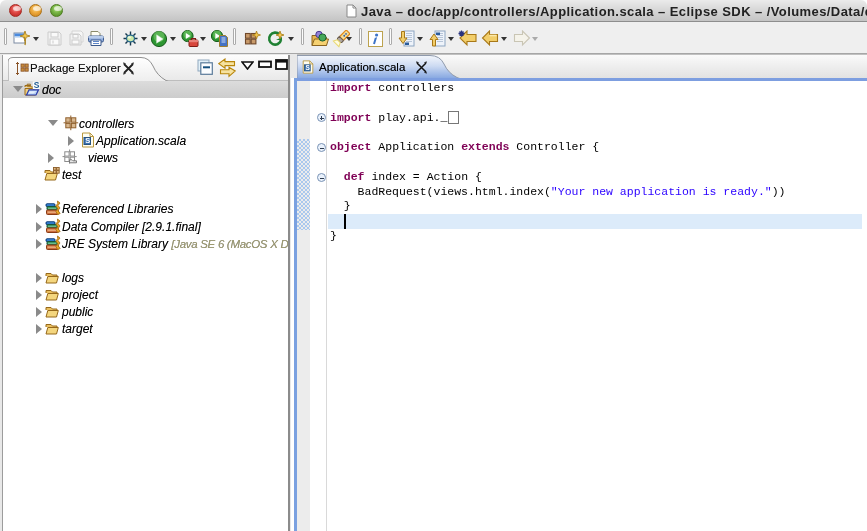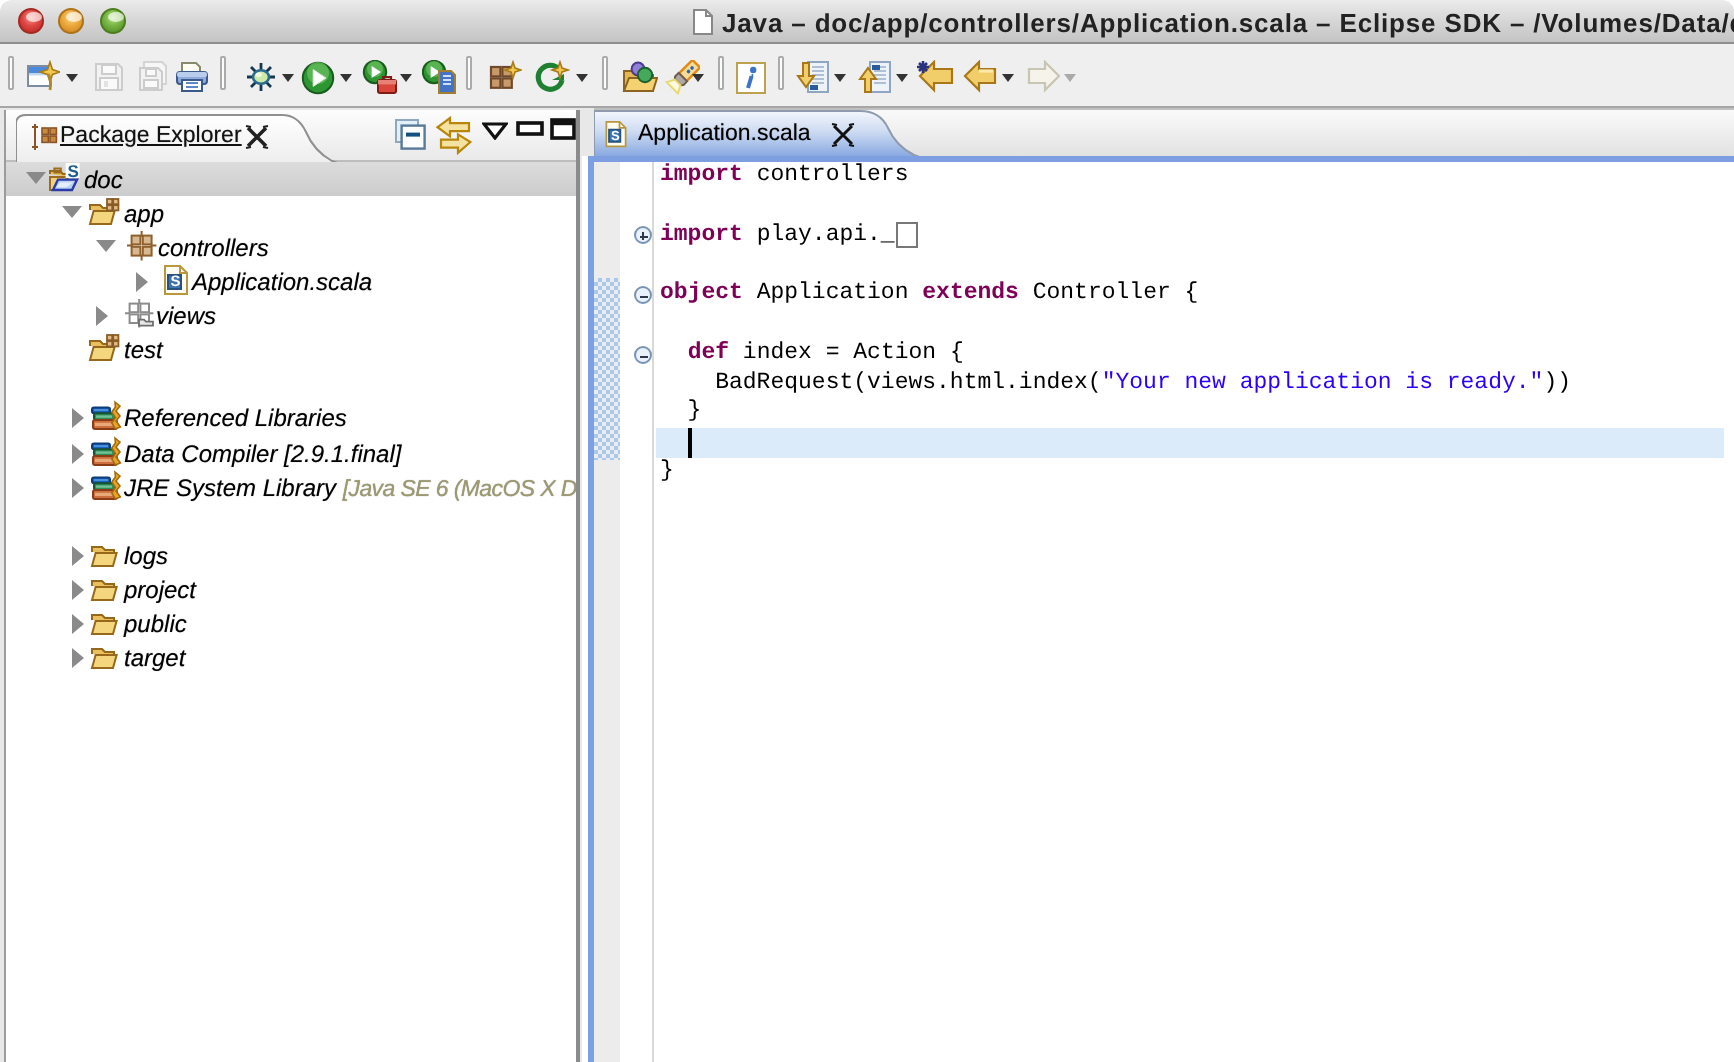--- a/index.html
+++ b/index.html
@@ -43,21 +43,21 @@
 }
 #pe-head {
   position:absolute; left:0; top:0; width:100%; height:26px;
   background:linear-gradient(#fdfdfd,#e9e9e9);
   border-bottom:1px solid #bdbdbd;
   border-radius:3px 9px 0 0;
 }
 #pe-tab {
   position:absolute; left:5px; top:2px; width:170px; height:25px;
 }
-#pe-tab-label { position:absolute; left:22px; top:5px; font-size:11.5px; color:#111; font-weight:normal; text-shadow:0 0 0.5px rgba(0,0,0,0.45);text-decoration:underline; }
+#pe-tab-label { position:absolute; left:22px; top:5px; font-size:11.5px; color:#111; font-weight:normal; text-shadow:0 0 0.5px rgba(0,0,0,0.45); }
 #pe-scrollbar { position:absolute; left:291px; top:24px; width:6px; height:453px; background:#fff; }
 #pe-thumb { position:absolute; left:3px; top:0px; width:3px; height:453px; background:#7ba1e0; }
 
 
 #tree { position:absolute; left:0; top:26px; width:100%; height:450px; background:#fff; overflow:hidden; font-size:12px; color:#000; }
 #tree .lbl { text-shadow:0 0 0.5px rgba(0,0,0,0.45); }
 .row { position:absolute; left:0; width:100%; height:17px; }
 .row .lbl { position:absolute; top:2px; white-space:nowrap;font-style:italic; }
 .row svg.icn { position:absolute; top:0px; }
 .tri { position:absolute; top:5px; width:0; height:0; }
@@ -316,34 +316,20 @@
             <path d="M3.2 3.2 h3.2 v2 h-3.2 z" fill="none" stroke="#9c6c1c"></path>
             <path d="M1 14 L1 7.5 h8.5 L11.5 14 z" fill="#f0d080" stroke="#9c6c1c"></path>
             <path d="M2.5 14 L5 8.8 h9.5 L12 14 z" fill="#b9d2f2" stroke="#2a3aa8" stroke-width="1.2"></path>
             <path d="M4.3 12.6 L6 10.2 h6.5 L9.2 12.6 z" fill="#e4eefc" stroke="none"></path>
             <rect x="8.8" y="0.5" width="7" height="7.5" fill="#fdfdfd"></rect>
             <text x="9.8" y="7.3" font-family="Liberation Sans, sans-serif" font-size="8.5" font-weight="bold" fill="#205c94">S</text>
           </svg>
           <div class="lbl" style="left:39px">doc</div>
         </div>
 
-        <div class="row" style="top:17px">
-          <div class="tri open" style="left:28px"></div>
-          <svg class="icn" style="left:41px" width="17" height="17" viewBox="0 0 17 17">
-            <path d="M1 7 V4.5 h5 l1.5 1.5 h4.5 v1.5" fill="#eabf5e" stroke="#96681a"></path>
-            <path d="M1 14 L2.8 7.5 h10.5 L11.5 14 z" fill="#f4d67e" stroke="#96681a"></path>
-            <g fill="#e2bc86" stroke="#8a5c28" stroke-width="0.9">
-              <rect x="9.5" y="1.5" width="2.6" height="2.6"></rect>
-                <rect x="12.6" y="1.5" width="2.6" height="2.6"></rect>
-              <rect x="9.5" y="4.6" width="2.6" height="2.6"></rect>
-                <rect x="12.6" y="4.6" width="2.6" height="2.6"></rect>
-            </g>
-          </svg>
-          <div class="lbl" style="left:59px">app</div>
-        </div>
 
         <div class="row" style="top:34px">
           <div class="tri open" style="left:45px"></div>
           <svg class="icn" style="left:60px" width="16" height="16" viewBox="0 0 16 16">
             <g fill="#d8b890" stroke="#90602c" stroke-width="1">
               <rect x="2.8" y="2.8" width="4.4" height="4.4"></rect>
                 <rect x="8.4" y="2.8" width="4.4" height="4.4"></rect>
               <rect x="2.8" y="8.4" width="4.4" height="4.4"></rect>
                 <rect x="8.4" y="8.4" width="4.4" height="4.4"></rect>
             </g>
@@ -368,21 +354,21 @@
           <svg class="icn" style="left:59px" width="16" height="16" viewBox="0 0 16 16">
             <g fill="#fff" stroke="#8c8c8c" stroke-width="1">
               <rect x="2.8" y="2.8" width="4.3" height="4.3"></rect>
                 <rect x="8.2" y="2.8" width="4.3" height="4.3"></rect>
               <rect x="2.8" y="8.2" width="4.3" height="4.3"></rect>
                 <rect x="8.2" y="8.2" width="4.3" height="4.3"></rect>
             </g>
             <path d="M7.6 0.5 v2.5 M7.6 12.2 v2.5 M0.5 7.6 h2.5 M12.2 7.6 h2.5" stroke="#8c8c8c"></path>
             <path d="M7.5 13.8 V10.8 h2.5 l1 1 h3.5 v2 z" fill="#e8e8e8" stroke="#6e6e6e" stroke-width="0.9"></path>
           </svg>
-          <div class="lbl" style="left:75px">views</div>
+          <div class="lbl" style="left:85px">views</div>
         </div>
 
         <div class="row" style="top:85px">
           <svg class="icn" style="left:41px" width="17" height="17" viewBox="0 0 17 17">
             <path d="M1 7 V4.5 h5 l1.5 1.5 h4.5 v1.5" fill="#eabf5e" stroke="#96681a"></path>
             <path d="M1 14 L2.8 7.5 h10.5 L11.5 14 z" fill="#f4d67e" stroke="#96681a"></path>
             <g fill="#e2bc86" stroke="#8a5c28" stroke-width="0.9">
               <rect x="9.5" y="1.5" width="2.6" height="2.6"></rect>
                 <rect x="12.6" y="1.5" width="2.6" height="2.6"></rect>
               <rect x="9.5" y="4.6" width="2.6" height="2.6"></rect>

